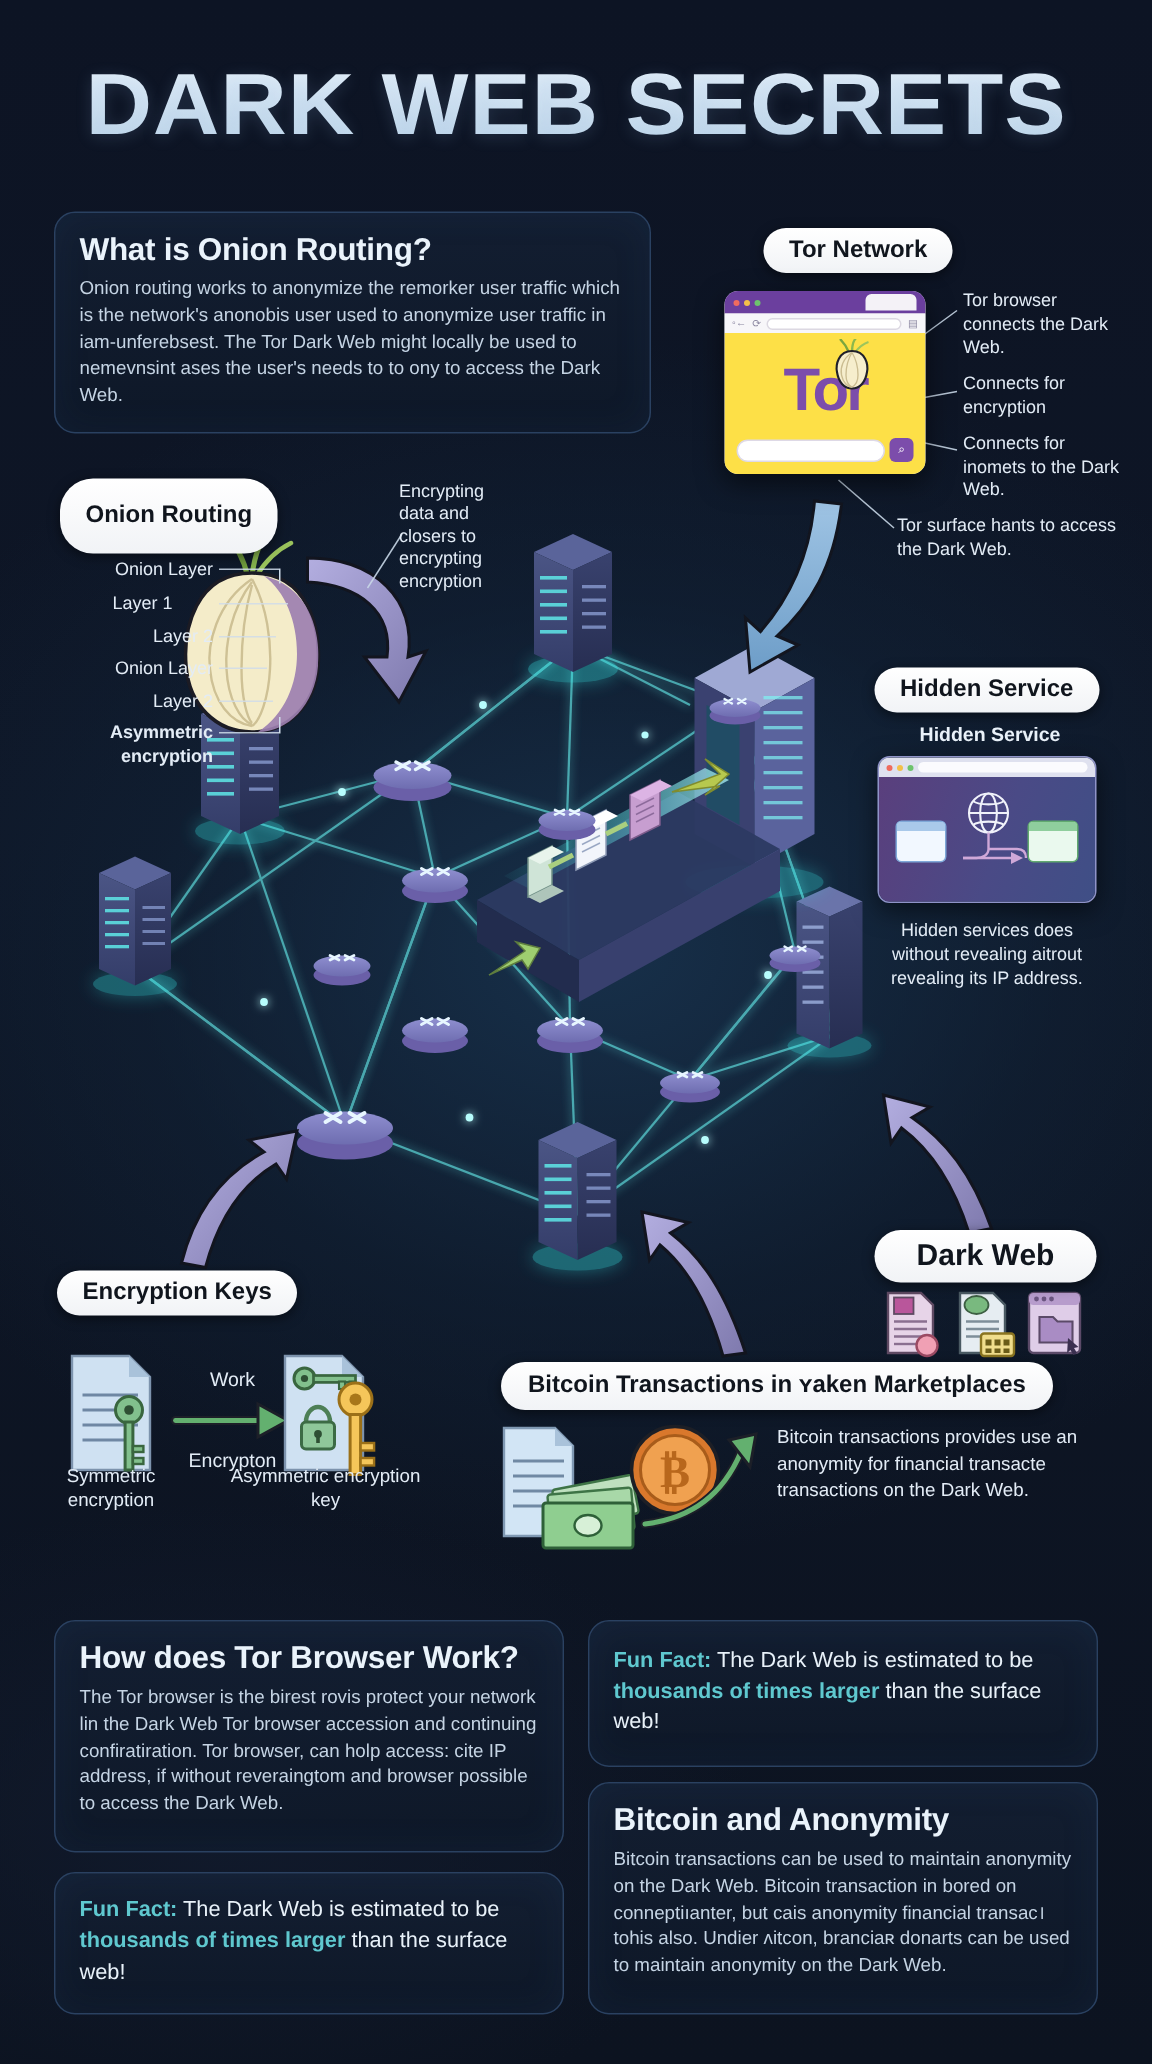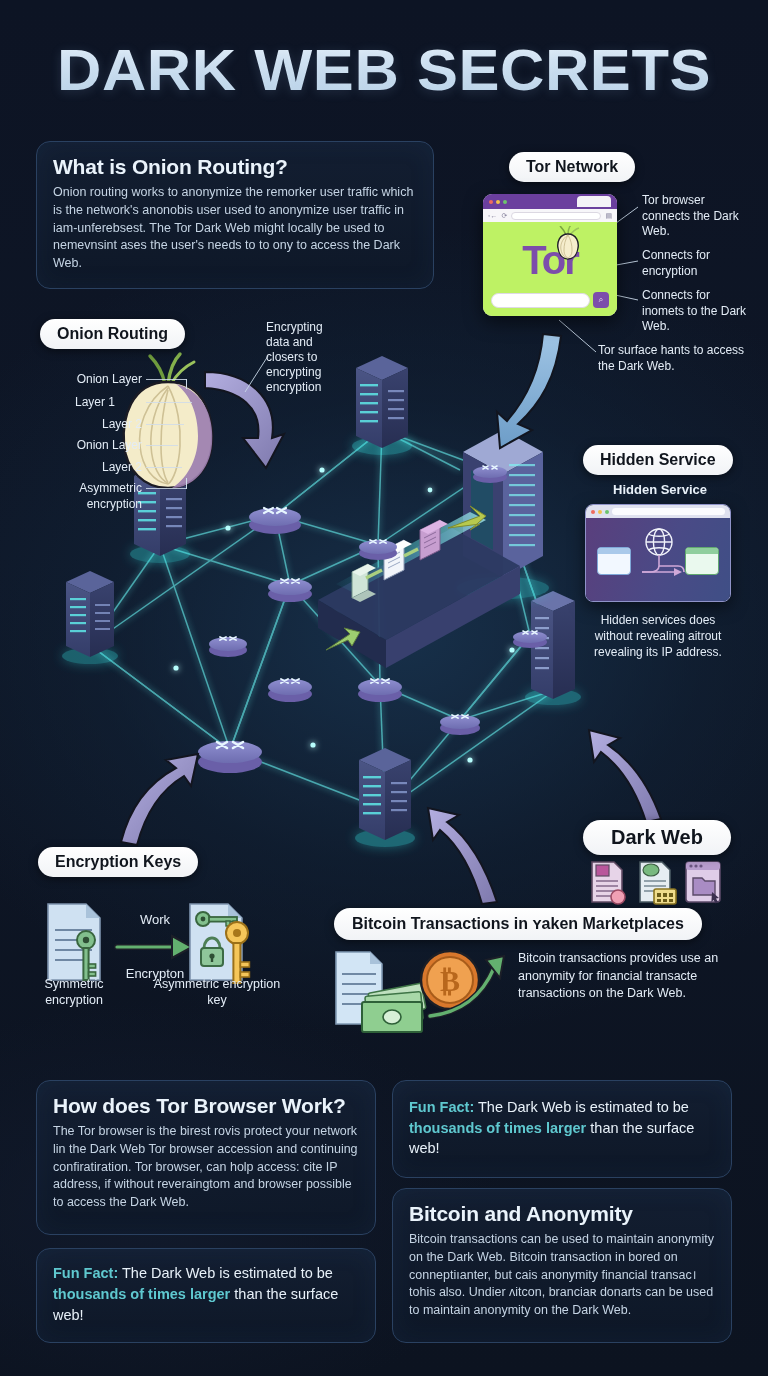--- a/index.html
+++ b/index.html
@@ -58,21 +58,21 @@
 
   
   .browser {
     border-radius:9px; overflow:hidden; background:#f3f1f5;
     box-shadow:0 6px 18px rgba(0,0,0,0.55);
   }
   .br-bar { height:15px; background:#6b3f9e; display:flex; align-items:center; padding:0 6px; gap:3px; }
   .dot { width:4px; height:4px; border-radius:50%; }
   .br-url { height:13px; background:#f7f6f9; display:flex; align-items:center; padding:0 5px; gap:4px; }
   .br-url .u { flex:1; height:8px; background:#fff; border-radius:4px; border:1px solid #dcd8e2; }
-  .br-body { background:#bef264; display:flex; align-items:center; justify-content:center; flex-direction:column; }
+  .br-body { background:#fde047; display:flex; align-items:center; justify-content:center; flex-direction:column; }
   .torlogo { font-size:40px; font-weight:700; color:#7c4dab; letter-spacing:-2px; line-height:1; position:relative; }
 
   
   .hs-win { border-radius:8px; overflow:hidden; box-shadow:0 5px 16px rgba(0,0,0,0.5); border:1px solid #8f93c8; }
   .hs-bar { height:13px; background:#dfe1ef; display:flex; align-items:center; gap:3px; padding:0 5px; }
   .hs-body { background:linear-gradient(110deg,#5a3f7d 0%,#4a4a86 55%,#3f4f86 100%); display:flex; align-items:center; justify-content:center; gap:12px; position:relative; }
   .mini-win { width:34px; height:28px; border-radius:4px; border:1.5px solid; }
 
   
   .lline { background:#cfdcea; height:1px; transform-origin:left center; opacity:0.85; }
@@ -600,28 +600,28 @@
       <span style="width:16px;height:16px;border-radius:4px;background:#7c4dab;color:#fff;font-size:8px;display:flex;align-items:center;justify-content:center;">⌕</span>
     </div>
   </div>
 </div>
 
 <div class="abs cap" style="left:642px; top:193px; width:104px;">Tor browser connects the Dark Web.</div>
 <div class="abs cap" style="left:642px; top:248px; width:104px;">Connects for encryption</div>
 <div class="abs cap" style="left:642px; top:288px; width:110px;">Connects for inomets to the Dark Web.</div>
 <div class="abs cap" style="left:598px; top:343px; width:150px;">Tor surface hants to access the Dark Web.</div>
 
-<div class="abs pill" style="left:40px; top:319px; font-size:16px; padding:6px 17px;">Onion Routing</div>
+<div class="abs pill" style="left:40px; top:319px; font-size:16px; padding:16px 17px;">Onion Routing</div>
 
 <div class="abs cap" style="left:48px; top:372px; width:94px; text-align:right;">Onion Layer</div>
 <div class="abs cap" style="left:48px; top:395px; width:94px; text-align:center;">Layer 1</div>
 <div class="abs cap" style="left:48px; top:417px; width:94px; text-align:right;">Layer 2</div>
 <div class="abs cap" style="left:36px; top:438px; width:106px; text-align:right;">Onion Layer</div>
 <div class="abs cap" style="left:48px; top:460px; width:94px; text-align:right;">Layer 2</div>
-<div class="abs cap" style="left:32px; top:481px; width:110px; text-align:right;">Asymmetric encryption</div>
+<div class="abs cap" style="left:32px; top:481px; width:110px; text-align:right;font-weight:bold;">Asymmetric encryption</div>
 
 <div class="abs lline" style="left:146px; top:379px; width:40px;"></div>
 <div class="abs lline" style="left:146px; top:402px; width:46px;"></div>
 <div class="abs lline" style="left:146px; top:424px; width:38px;"></div>
 <div class="abs lline" style="left:146px; top:445px; width:32px;"></div>
 <div class="abs lline" style="left:146px; top:467px; width:36px;"></div>
 <div class="abs lline" style="left:146px; top:488px; width:40px;"></div>
 <div class="abs lline-v" style="left:186px; top:379px; height:10px;"></div>
 <div class="abs lline-v" style="left:186px; top:478px; height:11px;"></div>
 

